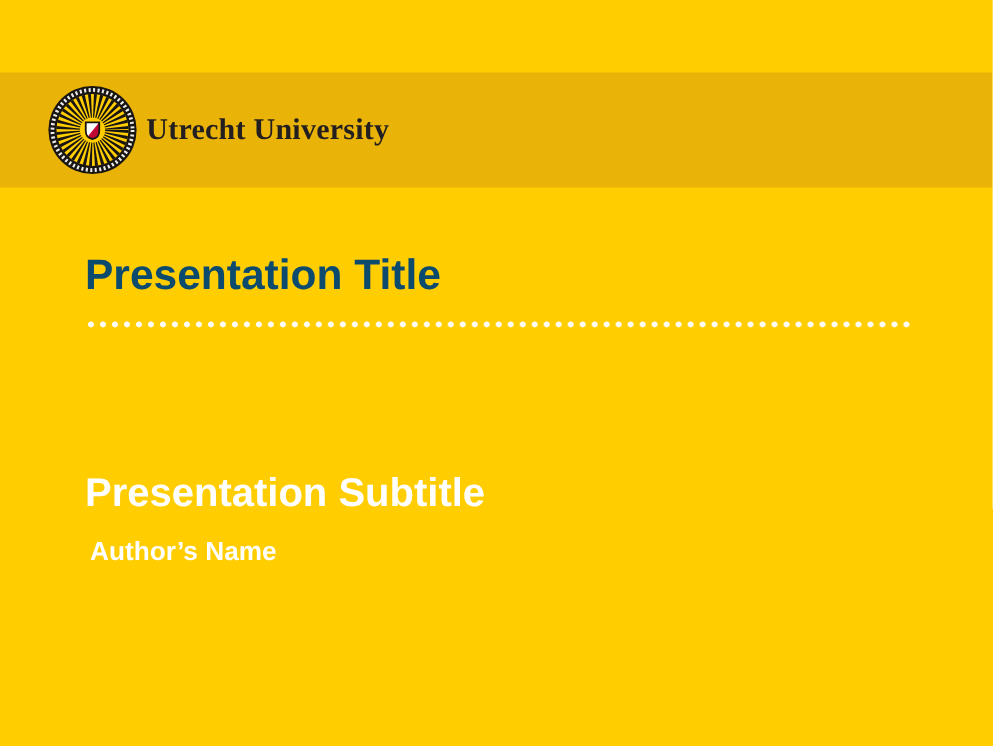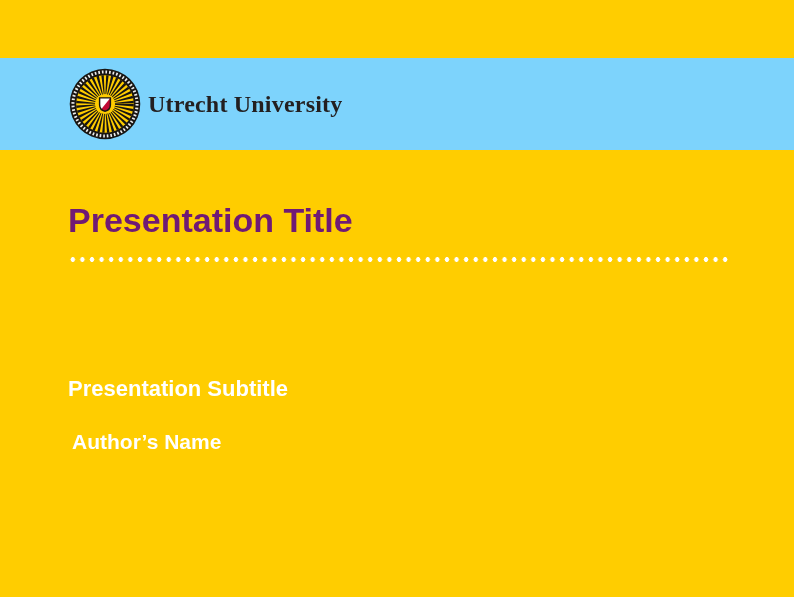--- a/index.html
+++ b/index.html
@@ -14,63 +14,63 @@
   .top-band {
     position: absolute;
     top: 0; left: 0; right: 0;
     height: 58px;
     background: #FFCD00;
   }
   .logo-band {
     position: absolute;
     top: 58px; left: 0; right: 0;
     height: 92px;
-    background: #7dd3fc;
+    background: #eab308;
     display: flex;
     align-items: center;
-    padding-left: 69px;
+    padding-left: 38px;
     box-sizing: border-box;
   }
   .logo-band svg { width: 72px; height: 72px; display: block; }
   .wordmark {
     margin-left: 7px;
     font-family: "Liberation Serif", serif;
     font-weight: 700;
     font-size: 24px;
     letter-spacing: 0.2px;
     color: #231F20;
     white-space: nowrap;
   }
   .title {
     position: absolute;
     left: 68px;
     top: 202px;
     margin: 0;
     font-size: 34px;
     line-height: 1.1;
     font-weight: 700;
-    color: #701a75;
+    color: #0c4a6e;
     white-space: nowrap;
   }
   .dotted-rule {
     position: absolute;
     left: 68px;
     top: 256px;
     width: 662px;
     height: 7px;
     background-image: radial-gradient(circle, #FFFFFF 2.1px, rgba(255,255,255,0) 2.6px);
     background-size: 9.6px 7px;
     background-repeat: repeat-x;
   }
   .subtitle {
     position: absolute;
     left: 68px;
     top: 376px;
     margin: 0;
-    font-size: 22px;
+    font-size: 32px;
     line-height: 1.15;
     font-weight: 700;
     color: #FFFFFF;
     white-space: nowrap;
     text-align: right;
   }
   .author {
     position: absolute;
     left: 68px;
     top: 426px;

